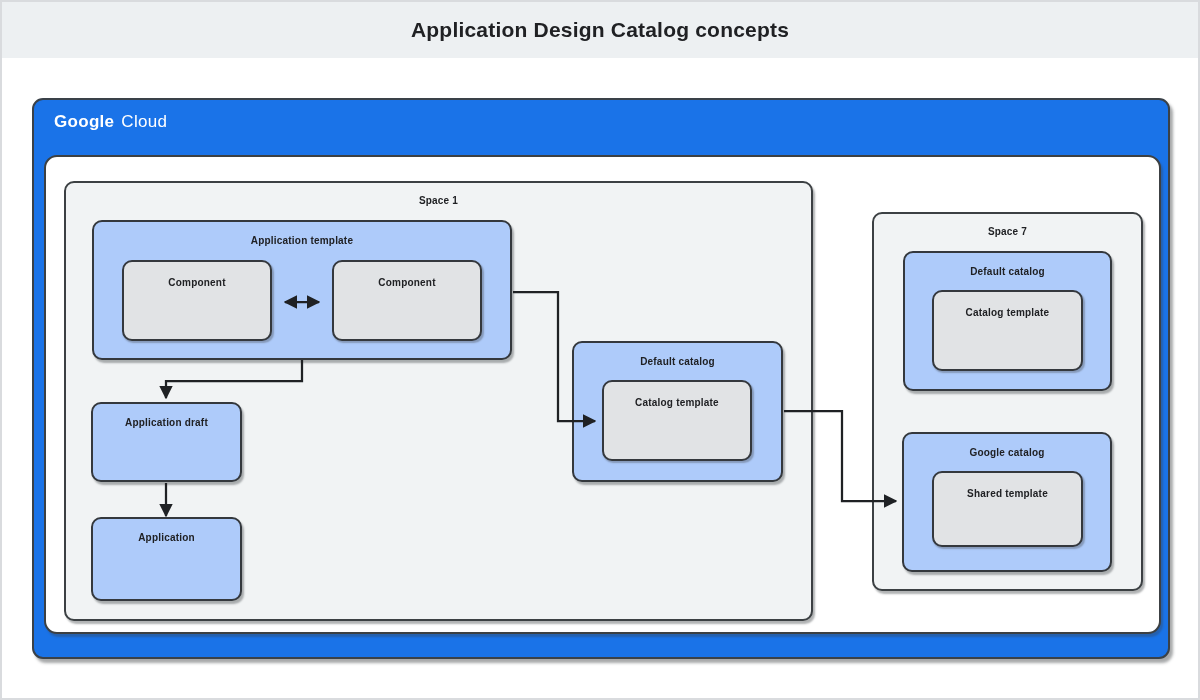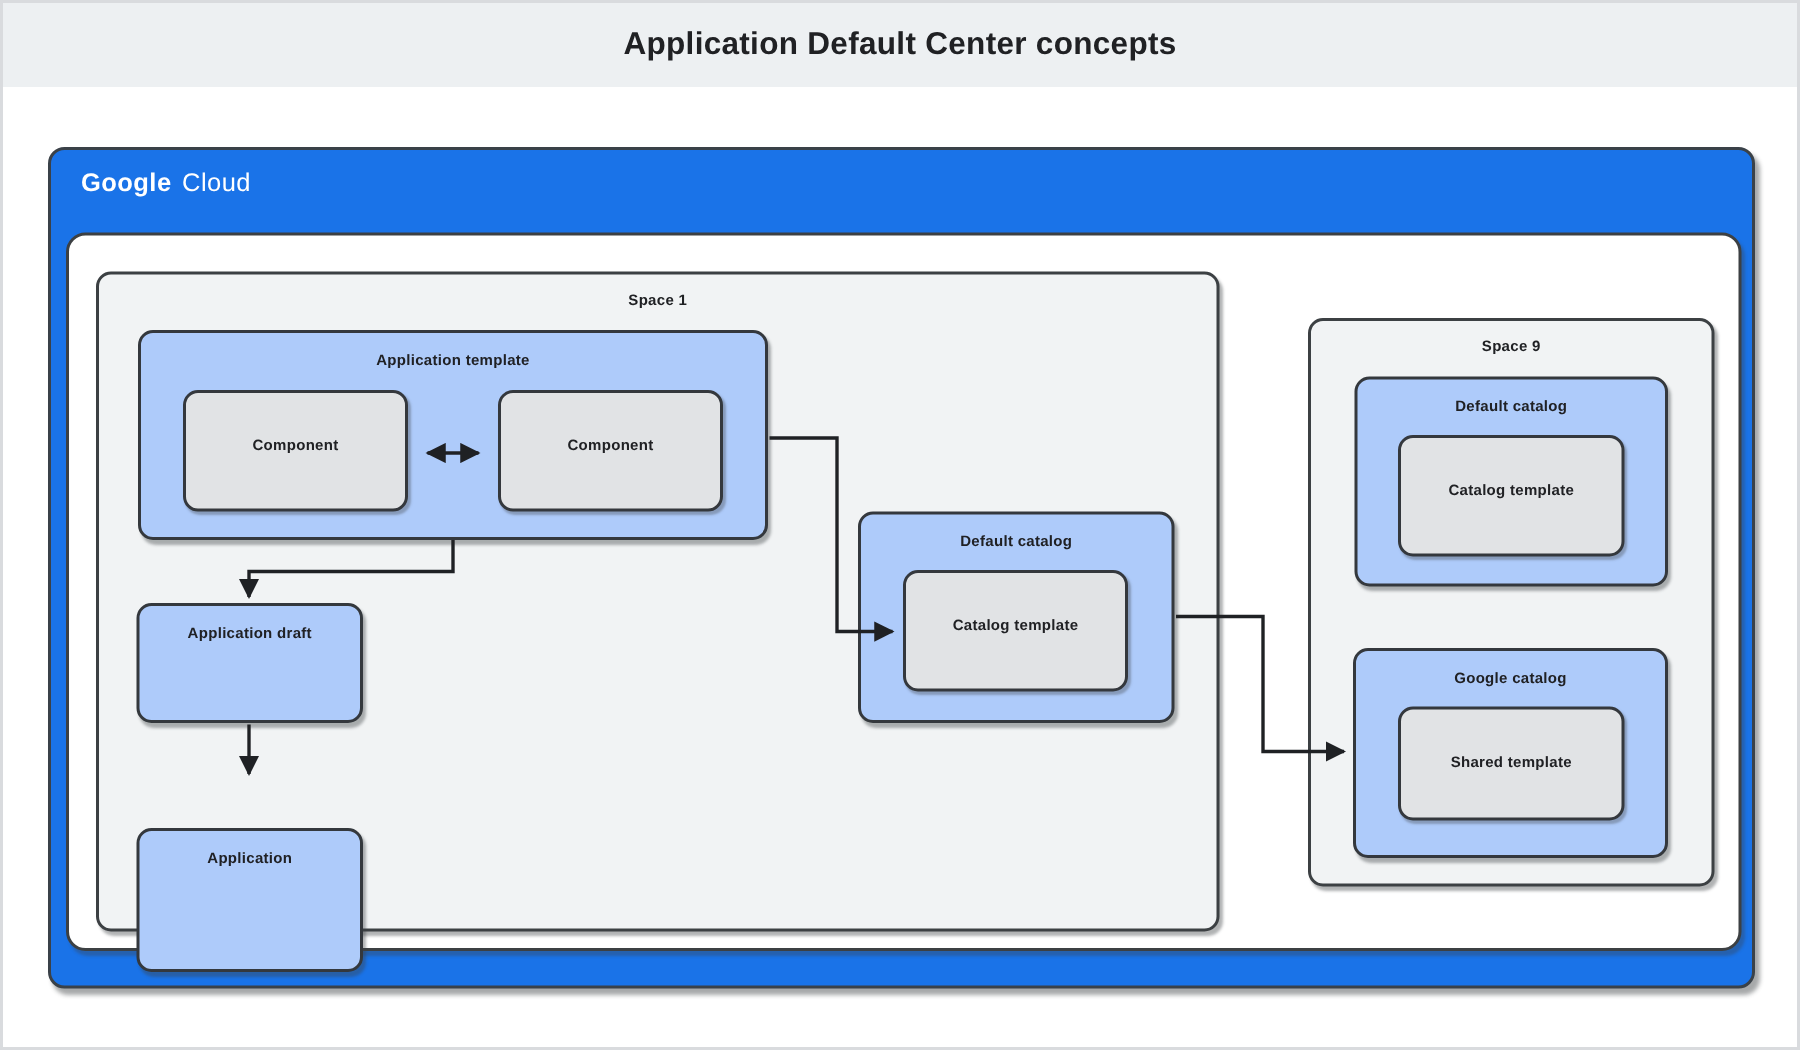--- a/index.html
+++ b/index.html
@@ -43,49 +43,49 @@
     position:absolute;border:2px solid #34383d;border-radius:10px;
     text-align:center;font-size:10px;font-weight:bold;letter-spacing:.2px;
     box-shadow:2px 3px 2px rgba(60,64,67,.4);
   }
   .node .lbl{display:block;}
   .space{background:var(--space-gray);border-color:var(--line);}
   .space>.lbl{padding-top:12px;}
   .blue-box{background:var(--box-blue);}
   .blue-box>.lbl{padding-top:13px;}
   .gray-box{background:var(--box-gray);box-shadow:1.5px 2px 1.5px rgba(60,64,67,.35);}
-  .gray-box>.lbl{padding-top:30px;}
+  .gray-box>.lbl{padding-top:15px;}
 
   
   .space1{left:62px;top:179px;width:749px;height:440px;}
   .app-template{left:90px;top:218px;width:420px;height:140px;}
   .component-1{left:120px;top:258px;width:150px;height:81px;}
   .component-2{left:330px;top:258px;width:150px;height:81px;}
   .app-draft{left:89px;top:400px;width:151px;height:80px;}
-  .application{left:89px;top:550px;width:151px;height:96px;}
+  .application{left:89px;top:515px;width:151px;height:84px;}
   .s1-default-catalog{left:570px;top:339px;width:211px;height:141px;}
   .s1-catalog-template{left:600px;top:378px;width:150px;height:81px;}
 
   
   .space2{left:870px;top:210px;width:271px;height:379px;}
   .s2-default-catalog{left:901px;top:249px;width:209px;height:140px;}
   .s2-catalog-template{left:930px;top:288px;width:151px;height:81px;}
   .s2-shared-catalog{left:900px;top:430px;width:210px;height:140px;}
   .s2-shared-template{left:930px;top:469px;width:151px;height:76px;}
 
   .wires{position:absolute;left:0;top:0;width:1200px;height:700px;pointer-events:none;}
   .wires polyline,.wires line{fill:none;stroke:#1f2124;stroke-width:2.25px;}
 </style>
 </head>
 <body>
 
 <div class="page">
 
   <div class="title-band">
-    <h1>Application Default Center concepts</h1>
+    <h1>Application Design Catalog concepts</h1>
   </div>
 
   <div class="cloud-frame">
     <div class="brand">
       <span class="g">Google</span><span class="c">Cloud</span>
     </div>
     <div class="inner-panel"></div>
   </div>
 
   <div class="node space space1">
@@ -110,21 +110,21 @@
   </div>
 
   <div class="node blue-box s1-default-catalog">
     <span class="lbl">Default catalog</span>
   </div>
   <div class="node gray-box s1-catalog-template">
     <span class="lbl">Catalog template</span>
   </div>
 
   <div class="node space space2">
-    <span class="lbl">Space 9</span>
+    <span class="lbl">Space 7</span>
   </div>
   <div class="node blue-box s2-default-catalog">
     <span class="lbl">Default catalog</span>
   </div>
   <div class="node gray-box s2-catalog-template">
     <span class="lbl">Catalog template</span>
   </div>
   <div class="node blue-box s2-shared-catalog">
     <span class="lbl">Google catalog</span>
   </div>

